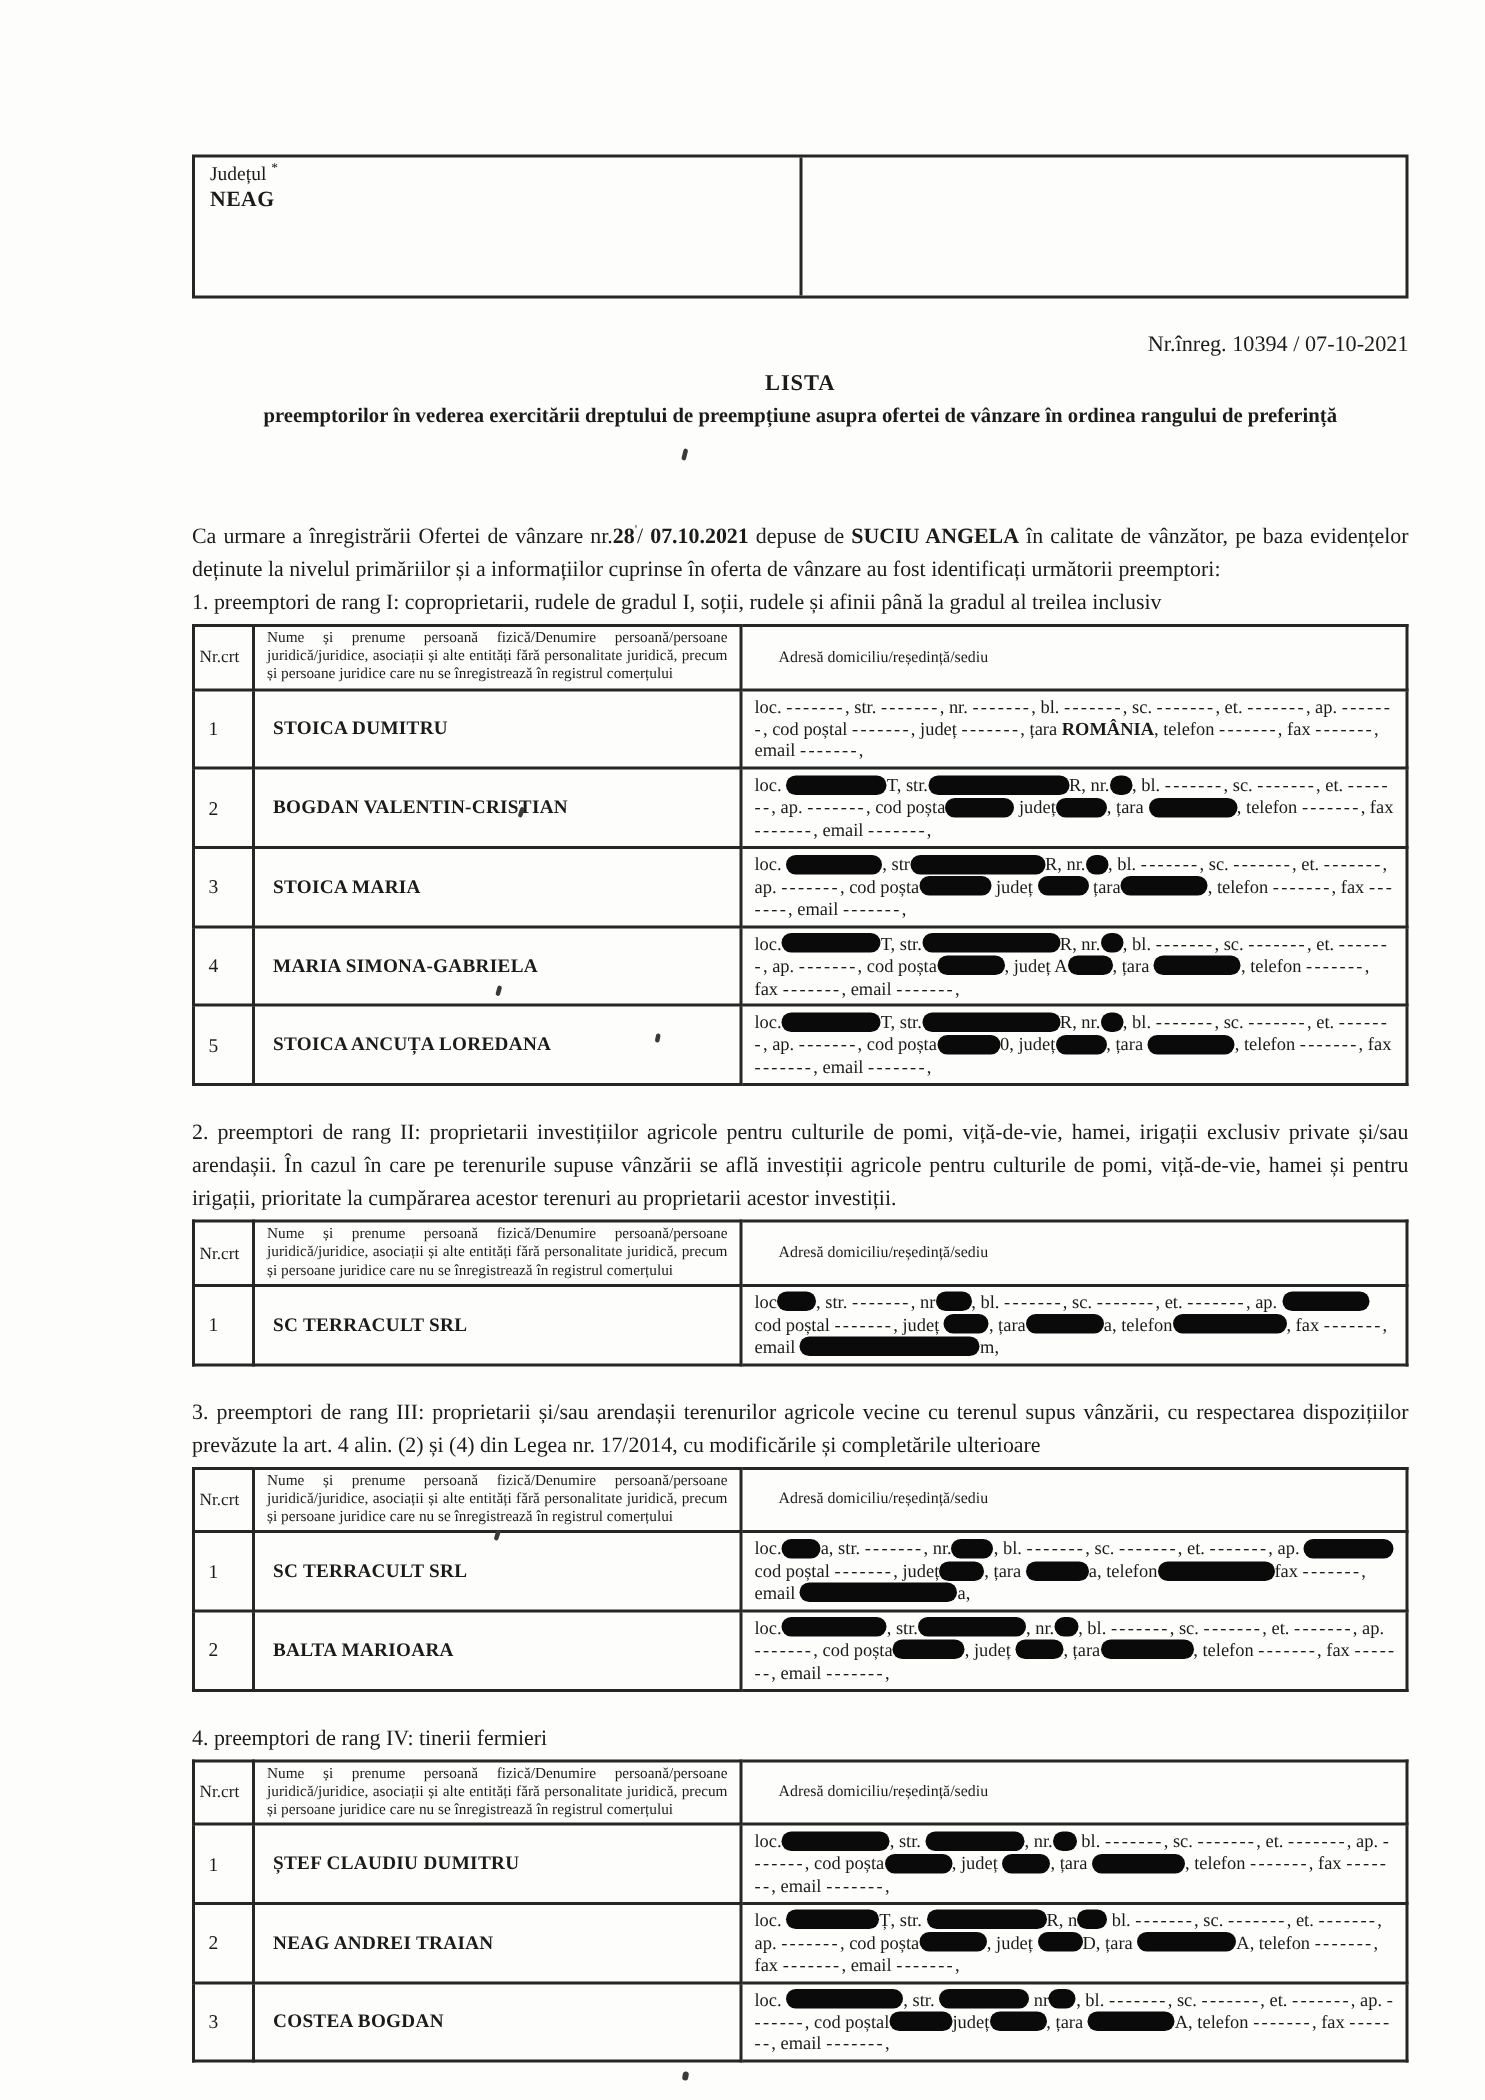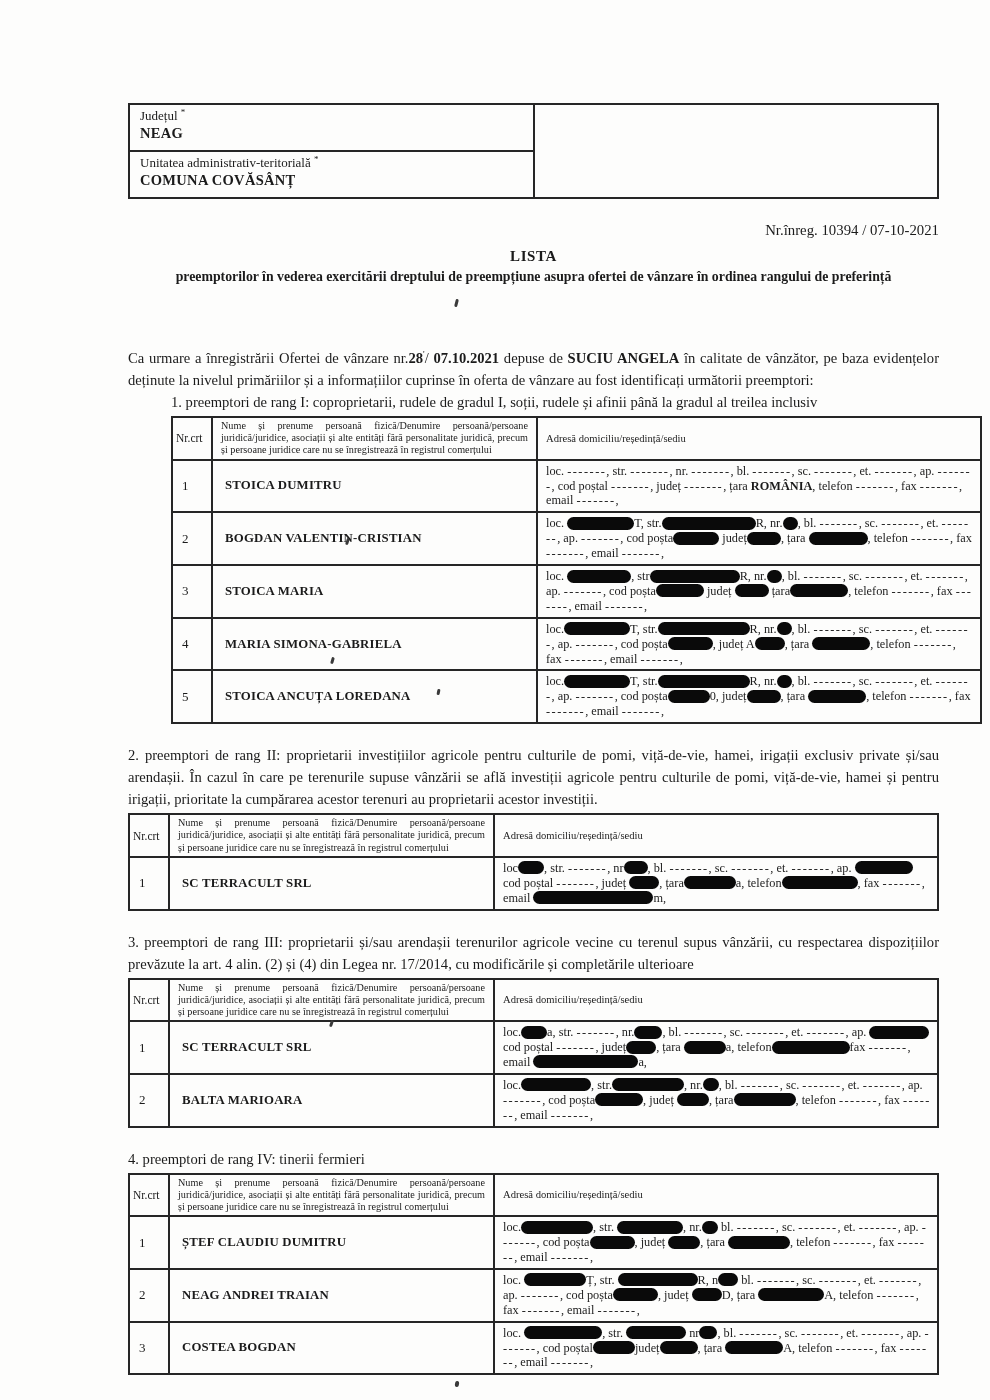--- a/index.html
+++ b/index.html
@@ -21,28 +21,28 @@
   .hdr-right{flex:1;display:flex;flex-direction:column;justify-content:center;text-align:center;font-size:13.5px;line-height:18px;}
   sup{font-size:9px;vertical-align:super;line-height:0;}
 
   
   .reg-entry{margin-top:22px;text-align:right;font-size:14.8px;line-height:19px;}
   .doc-title{margin:7px 0 0 0;text-align:center;font-weight:bold;font-size:15px;letter-spacing:0.6px;line-height:19px;}
   .doc-subtitle{margin:2px 0 0 0;text-align:center;font-weight:bold;font-size:13.8px;line-height:18px;white-space:nowrap;}
   .intro{margin:61px 0 0 0;font-size:14.6px;line-height:22px;text-align:justify;}
   .sec-heading{margin:0 0 3px 0;font-size:14.6px;line-height:22px;text-align:justify;}
   #sections section{margin-top:20px;}
-  #sections section:first-child{margin-top:0;margin-left:43px;}
+  #sections section:first-child{margin-top:0;}
 
   
   table.ptable{border-collapse:collapse;width:811px;table-layout:fixed;background:#fdfdfc;}
   table.ptable th,table.ptable td{border:2px solid #262626;box-sizing:border-box;}
   th.c-nr{font-weight:normal;font-size:11.5px;text-align:left;padding:2px 1px 2px 3px;vertical-align:middle;}
   th.c-name{font-weight:normal;font-size:10.2px;line-height:12.2px;text-align:justify;padding:2px 8px;vertical-align:middle;}
-  th.c-addr{font-weight:normal;font-size:10.6px;text-align:left;padding:2px 8px;vertical-align:middle;}
+  th.c-addr{font-weight:normal;font-size:10.6px;text-align:left;padding:2px 24px;vertical-align:middle;}
   td.c-nr{font-size:13px;padding-left:9px;vertical-align:middle;}
   td.c-name{font-weight:bold;font-size:12.8px;letter-spacing:0.2px;padding-left:12px;vertical-align:middle;}
   td.c-addr{font-size:12.3px;line-height:14.9px;padding:3px 6px 3px 8px;vertical-align:middle;}
   .dash{letter-spacing:1.5px;}
   .b{font-weight:bold;}
   .redact{display:inline-block;background:#0a0a0a;height:13px;border-radius:7px;vertical-align:-2.5px;}
 
   
   .speck{position:absolute;background:#3a3a3a;border-radius:2px;}
 </style>
@@ -50,24 +50,20 @@
 <body>
 
 <div id="page">
   <div class="content">
 
     <div class="hdr-box">
       <div class="hdr-left">
         <div class="hdr-cell">
           <div class="hdr-label"><span>Județul</span> <sup>*</sup></div>
           <div class="hdr-value">NEAG</div>
-        </div>
-        <div class="hdr-cell second">
-          <div class="hdr-label"><span>Unitatea administrativ-teritorială</span> <sup>*</sup></div>
-          <div class="hdr-value">COMUNA COVĂSÂNȚ</div>
         </div>
       </div>
     </div>
 
     <div class="reg-entry">Nr.înreg. 10394 / 07-10-2021</div>
 
     <p class="doc-title">LISTA</p>
     <p class="doc-subtitle">preemptorilor în vederea exercitării dreptului de preempțiune asupra ofertei de vânzare în ordinea rangului de preferință</p>
 
     <p class="intro"><span class="t">Ca urmare a înregistrării Ofertei de vânzare nr.</span><span class="b">28</span><sup>'</sup><span class="t">/ </span><span class="b">07.10.2021</span><span class="t"> depuse de </span><span class="b">SUCIU ANGELA</span><span class="t"> în calitate de vânzător, pe baza evidențelor deținute la nivelul primăriilor și a informațiilor cuprinse în oferta de vânzare au fost identificați următorii preemptori:</span></p>

